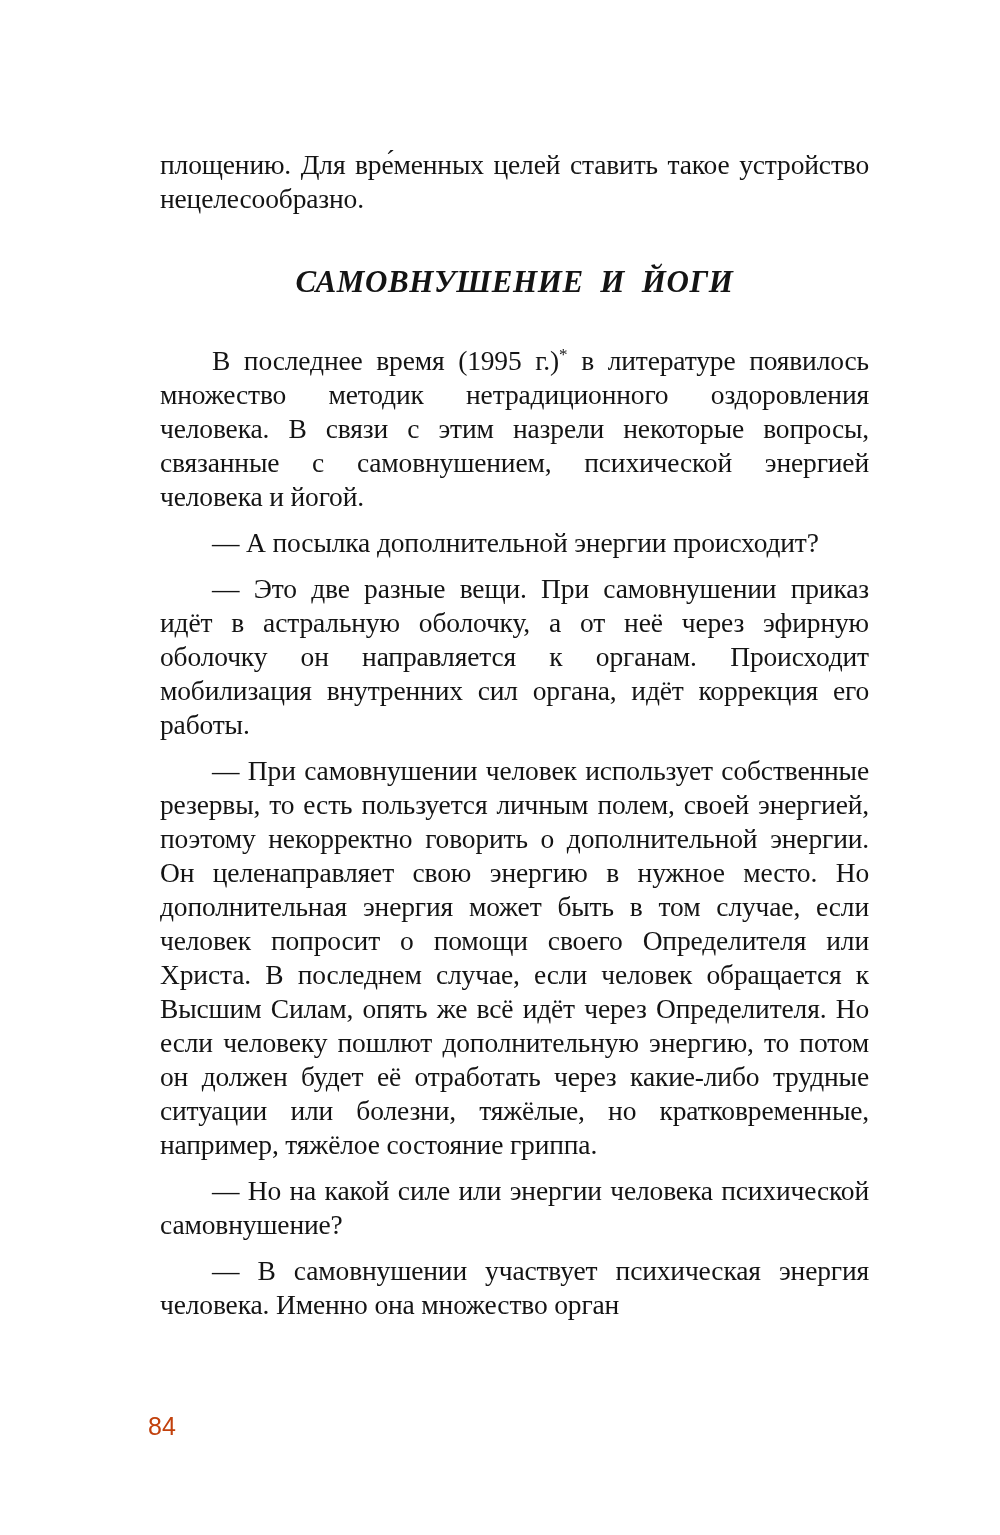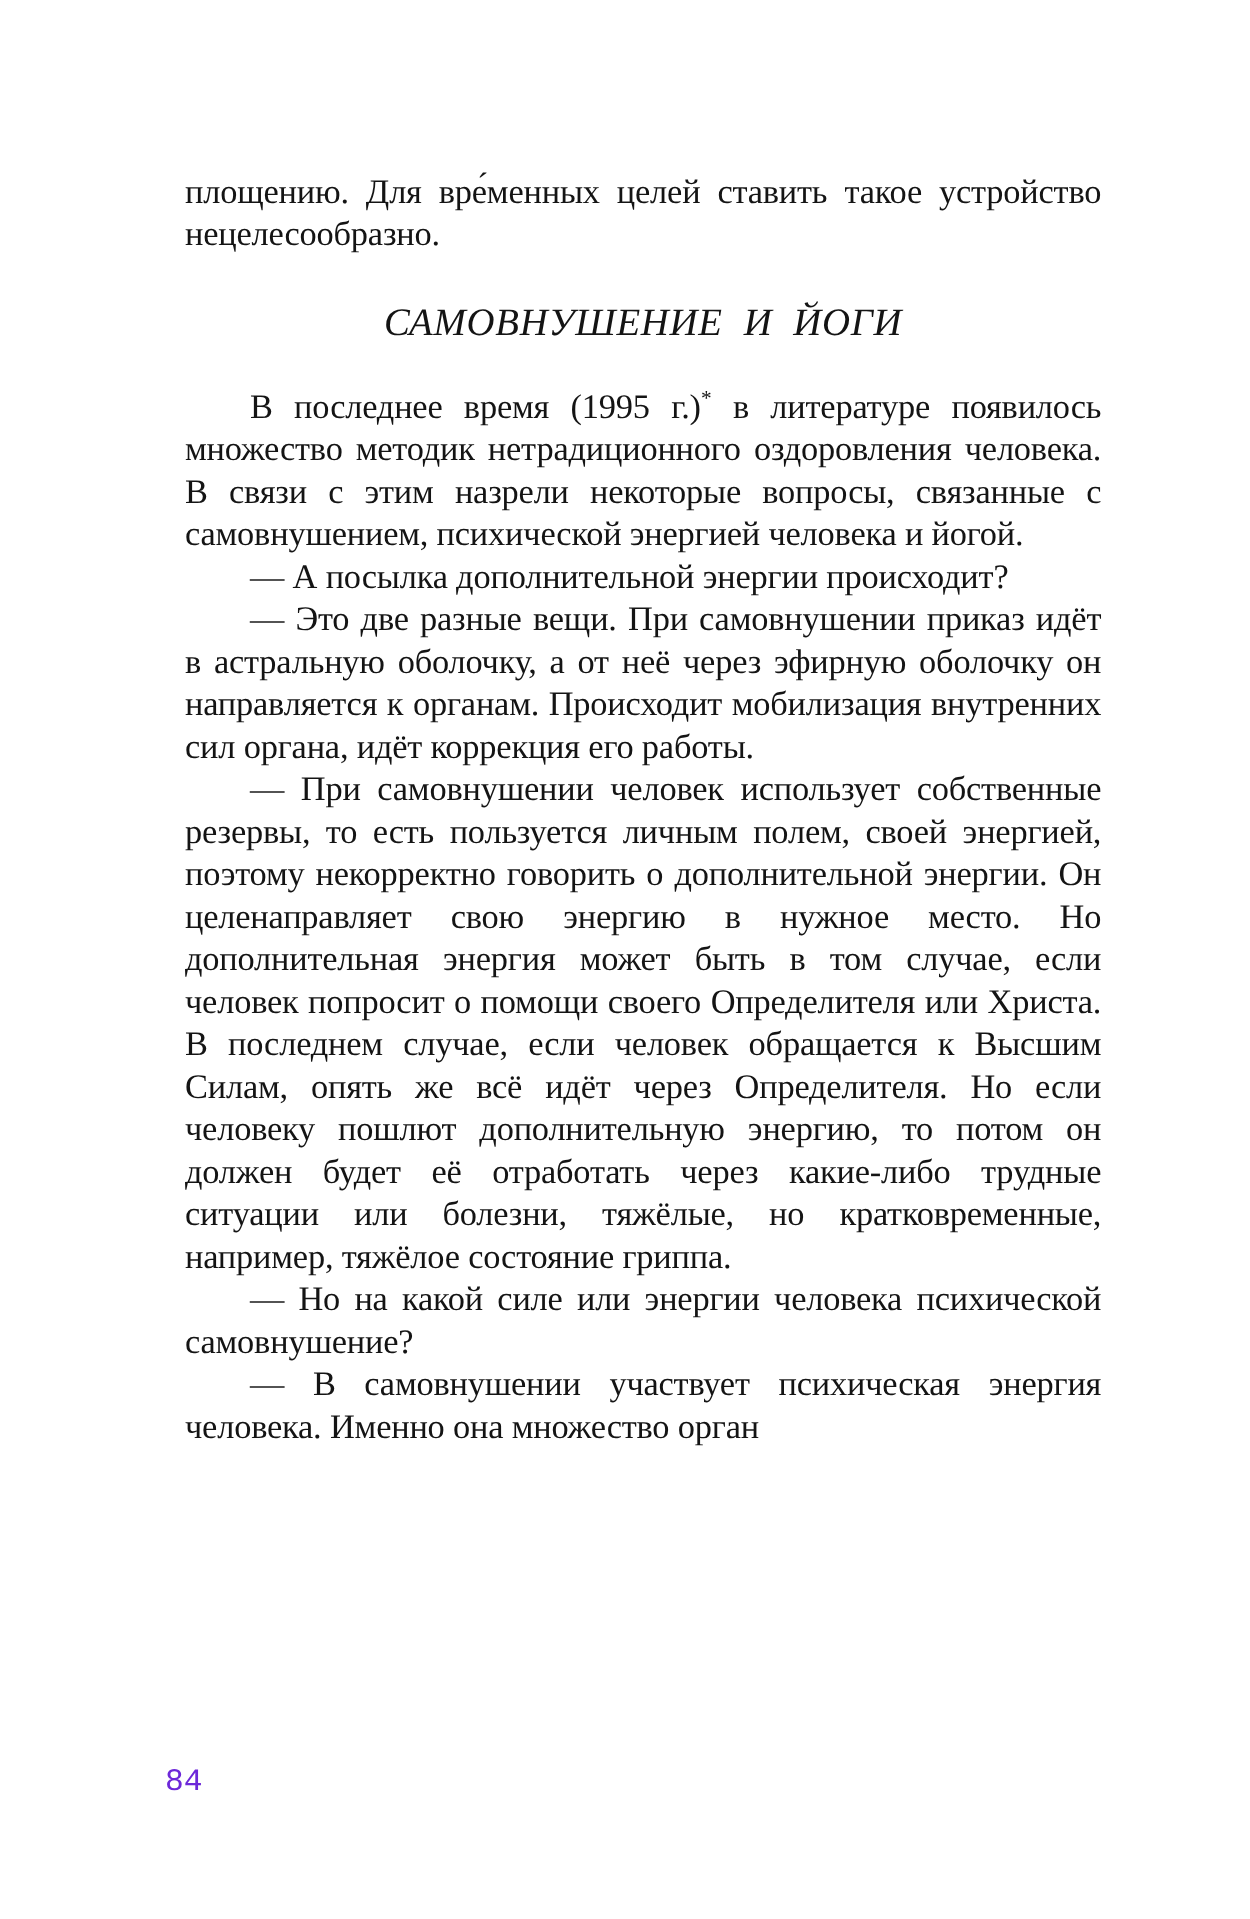--- a/index.html
+++ b/index.html
@@ -29,21 +29,21 @@
 
   .text-block {
     position: absolute;
     left: 148px;
     top: 136px;
     width: 733px;
   }
 
   
   p.para {
-    margin: 0;
+    margin: 12px;
     text-align: justify;
     text-align-last: left;
     font-size: 27.5px;
     line-height: 34px;
     letter-spacing: -0.15px;
     word-spacing: 0px;
     hyphens: manual;
     -webkit-hyphens: manual;
   }
 
@@ -52,45 +52,45 @@
   }
 
   p.para.indented {
     text-indent: 52px;
   }
 
   
   .heading {
     margin: 0;
     font-size: 31px;
-    font-weight: normal;
+    font-weight: bold;
     font-style: italic;
     text-align: center;
     letter-spacing: 0.6px;
     line-height: 40px;
     padding-top: 34px;
     padding-bottom: 30px;
     white-space: pre;
   }
 
   sup.footmark {
     font-size: 0.62em;
     vertical-align: super;
     line-height: 0;
     letter-spacing: 0;
   }
 
   .folio {
     position: absolute;
-    left: 132px;
+    left: 148px;
     top: 1411px;
     font-size: 25px;
     line-height: 30px;
-    font-family: Liberation Mono, monospace;
-    color: #6d28d9;
+    font-family: Liberation Sans, sans-serif;
+    color: #c2410c;
   }
 </style>
 </head>
 <body>
 
 <div class="page">
 
   <div class="text-block">
 
     <p class="para continued">площению. Для вре́менных целей ставить такое устройство нецелесообразно.</p>

